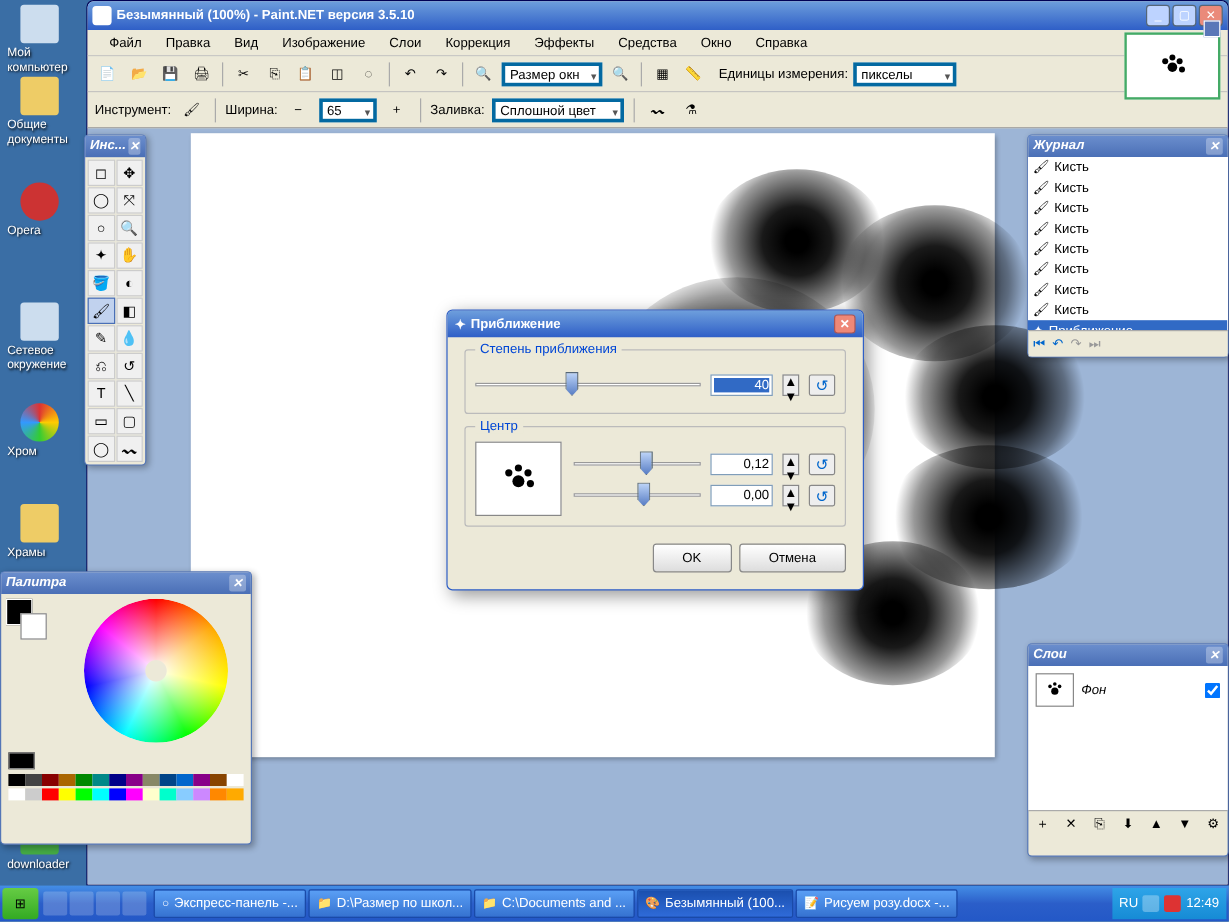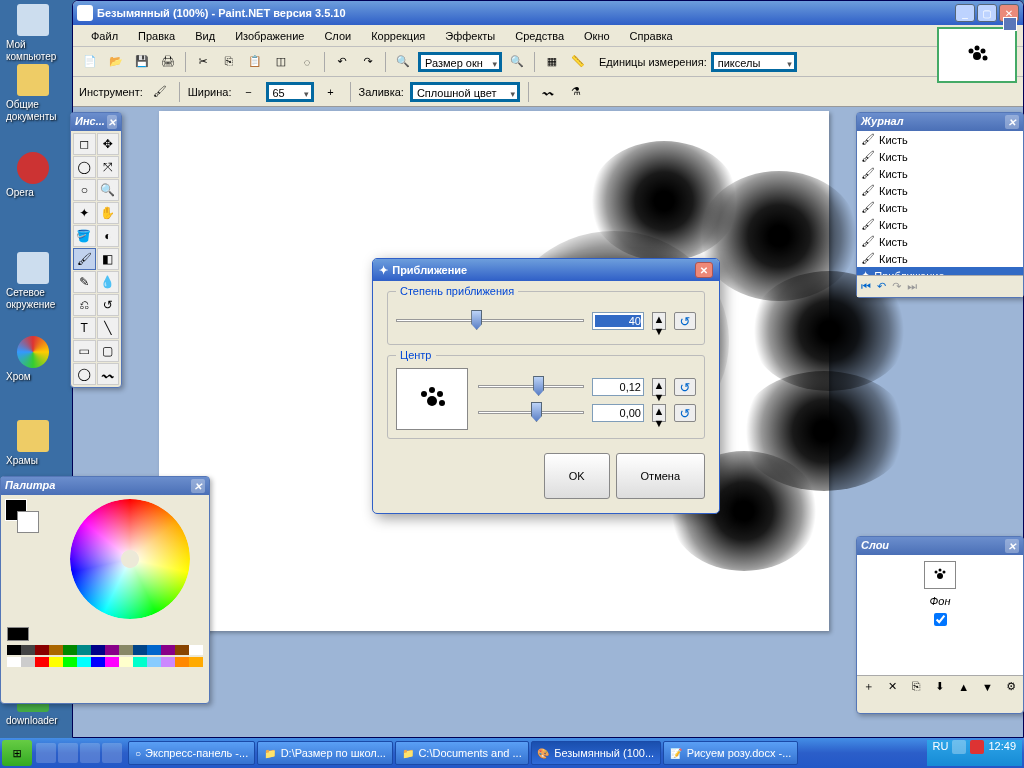--- a/index.html
+++ b/index.html
@@ -53,21 +53,21 @@
 
 .hist-panel { right:0; top:112px; width:168px; left:auto; }
 .hist-list { background:#fff; max-height:144px; overflow:auto; }
 .hist-item { padding:2px 4px; display:flex; align-items:center; gap:4px; cursor:pointer; }
 .hist-item.sel { background:#316ac5; color:#fff; }
 .hist-nav { height:22px; display:flex; align-items:center; padding:0 4px; gap:6px; background:#ece9d8; border-top:1px solid #aaa; }
 
 
 .layers-panel { right:0; top:536px; width:168px; height:178px; }
 .layers-body { background:#fff; height:120px; padding:4px; }
-.layer-row { display:flex; align-items:center; gap:6px; padding:2px;flex-direction:column; }
+.layer-row { display:flex; align-items:center; gap:6px; padding:2px; }
 .layer-thumb { width:32px; height:28px; border:1px solid #888; background:#fff; display:flex; align-items:center; justify-content:center; }
 .layers-bar { height:22px; display:flex; align-items:center; justify-content:space-around; border-top:1px solid #aaa; }
 
 
 .colors-panel { left:0; top:476px; width:210px; height:228px; }
 .colors-head { padding:4px; display:flex; gap:4px; align-items:center; }
 .btnx { padding:2px 8px; border:1px solid #888; background:#eee; cursor:pointer; }
 .wheel { width:120px; height:120px; border-radius:50%; margin:4px auto;
  background:conic-gradient(red,orange,yellow,lime,cyan,blue,magenta,red);
  -webkit-mask:radial-gradient(circle,transparent 10%, #000 11%);
@@ -88,30 +88,30 @@
 .slider { flex:1; height:20px; position:relative; }
 .track { position:absolute; left:0; right:0; top:9px; height:3px; background:#fff; border:1px solid #999; }
 .thumb { position:absolute; top:0; width:11px; height:20px; background:linear-gradient(#bcd3f7,#5a7fc5); border:1px solid #567; clip-path:polygon(0 0,100% 0,100% 70%,50% 100%,0 70%); }
 .numbox { width:52px; height:18px; border:1px solid #7f9db9; background:#fff; text-align:right; padding:0 2px; display:flex; align-items:center; }
 .numbox input { width:100%; border:0; text-align:right; font-size:11px; outline:none; }
 .spin { width:14px; height:18px; border:1px solid #888; background:#eee; display:flex; flex-direction:column; font-size:7px; }
 .spin span { flex:1; display:flex; align-items:center; justify-content:center; cursor:pointer; }
 .resetbtn { width:22px; height:18px; border:1px solid #888; background:#eee; border-radius:2px; display:flex; align-items:center; justify-content:center; cursor:pointer; color:#06c; font-size:13px; }
 .dlg-prev { width:72px; height:62px; border:1px solid #888; background:#fff; display:flex; align-items:center; justify-content:center; font-size:16px; }
 .dlg-btns { display:flex; justify-content:flex-end; gap:6px; padding:4px 0; }
-.dlg-btn { padding:16px 24px; border:1px solid #888; background:linear-gradient(#fff,#ddd); border-radius:3px; cursor:pointer; }
+.dlg-btn { padding:5px 24px; border:1px solid #888; background:linear-gradient(#fff,#ddd); border-radius:3px; cursor:pointer; }
 
 
 .taskbar { position:absolute; bottom:0; left:0; right:0; height:30px; background:linear-gradient(#448ee6,#2b5ec9,#2358c7); display:flex; align-items:center; padding:0 2px; }
 .start { width:30px; height:26px; background:linear-gradient(#6c4,#3a2); border-radius:3px; margin-right:4px; display:flex; align-items:center; justify-content:center; cursor:pointer; }
 .ql { display:flex; gap:2px; margin-right:6px; }
 .ql span { width:20px; height:20px; background:rgba(255,255,255,.2); border-radius:2px; cursor:pointer; }
 .task { height:24px; padding:0 6px; margin-right:2px; background:linear-gradient(#5a9ff5,#3572d0); border:1px solid #1a4aa8; border-radius:2px; color:#fff; display:flex; align-items:center; gap:4px; max-width:140px; cursor:pointer; font-size:10px; overflow:hidden; white-space:nowrap; }
 .task.active { background:linear-gradient(#1a4fae,#2f6bd9); }
-.tray { margin-left:auto; height:26px; background:linear-gradient(#2ea4e8,#168bd5); padding:0 6px; display:flex; align-items:flex-start; gap:4px; color:#fff; font-size:10px; }
+.tray { margin-left:auto; height:26px; background:linear-gradient(#2ea4e8,#168bd5); padding:0 6px; display:flex; align-items:center; gap:4px; color:#fff; font-size:10px; }
 .tray span.ic { width:14px; height:14px; background:rgba(255,255,255,.3); border-radius:2px; }
 
 .paw-dot { fill:#000; filter:blur(.3px); }
 </style>
 </head>
 <body>
 
 <div class="desktop-icon" style="top:4px;left:6px"><div class="ic" style="background:#cde"></div><span>Мой компьютер</span></div>
 <div class="desktop-icon" style="top:64px;left:6px"><div class="ic" style="background:#ec6"></div><span>Общие документы</span></div>
 <div class="desktop-icon" style="top:152px;left:6px"><div class="ic" style="background:#c33;border-radius:50%"></div><span>Opera</span></div>

